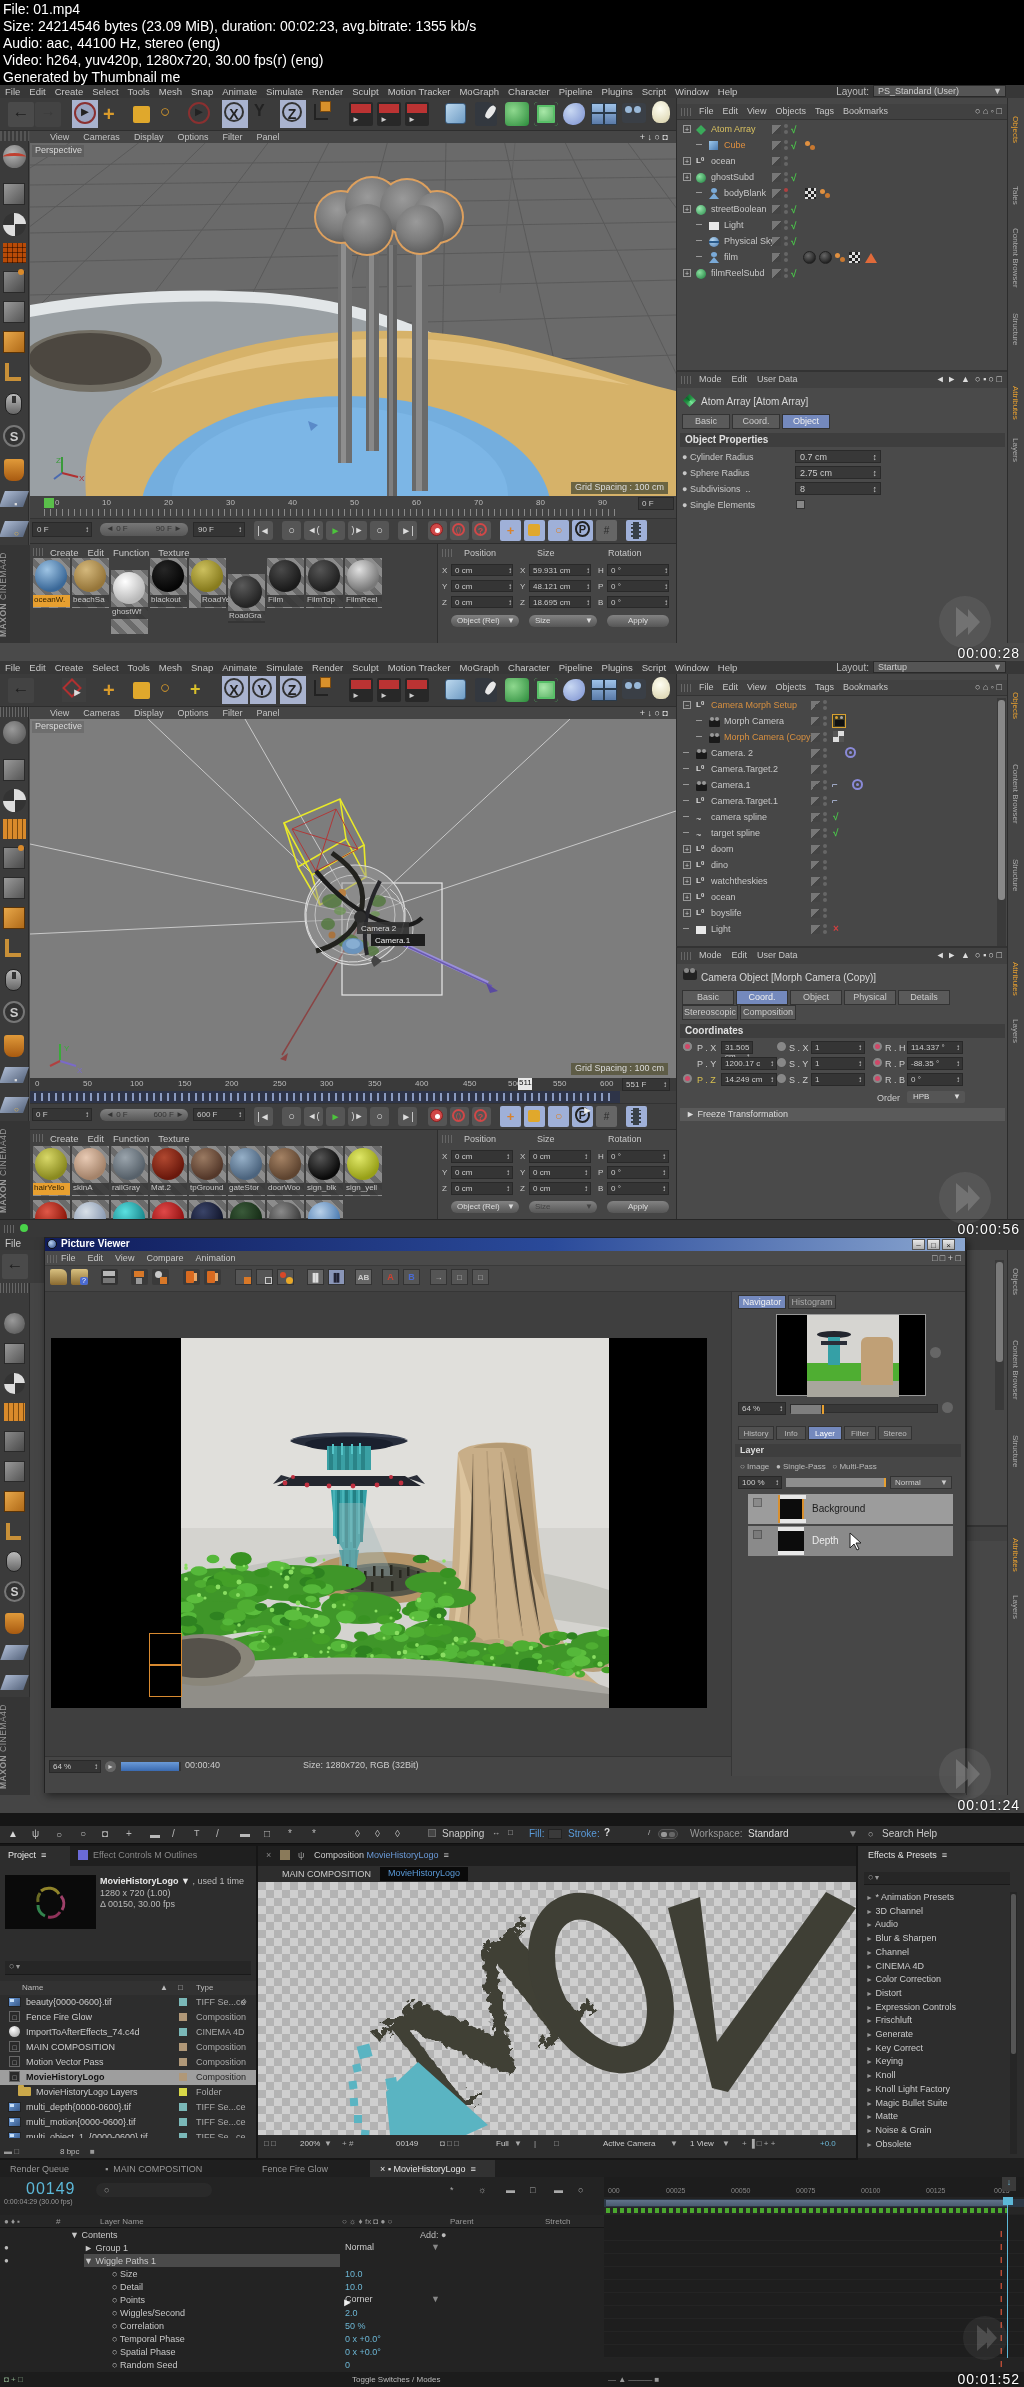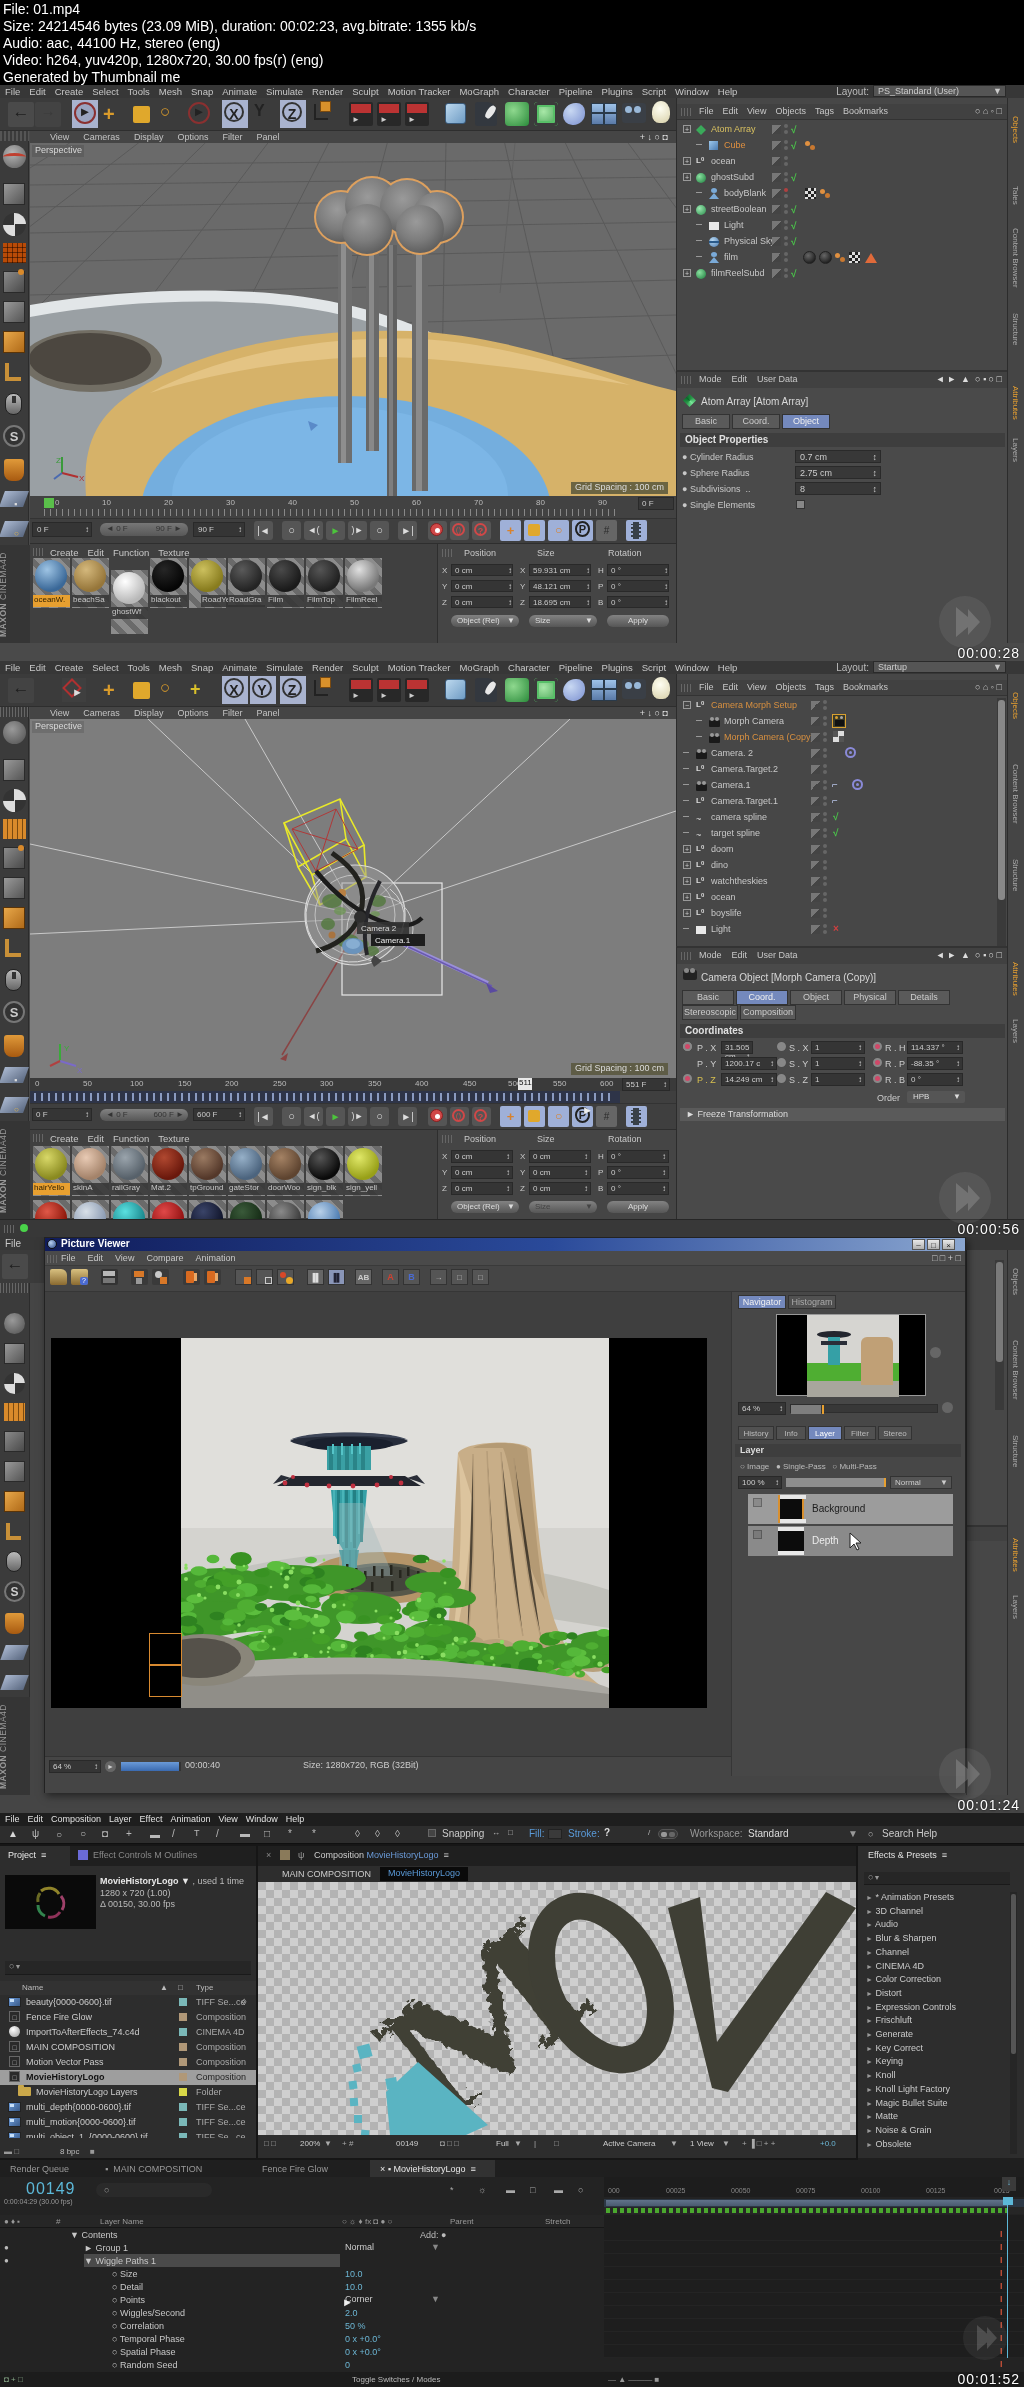--- a/index.html
+++ b/index.html
@@ -268,21 +268,21 @@
           <div class="abs" style="left:0;top:37px;width:37px;height:12px;background:rgba(52,52,52,.85);color:#c8c8c8;font-size:8px;padding-left:1px;white-space:nowrap;overflow:hidden">ghostWf</div>
         </div>
         <div class="abs" style="left:117px;top:0px;width:37px;height:50px;background:repeating-linear-gradient(45deg,#8c8c8c 0 6px,#6a6a6a 6px 12px)">
           <div class="abs" style="left:2px;top:2px;width:32px;height:32px;border-radius:50%;background:radial-gradient(circle at 38% 30%,#262626,#050505 70%)"></div>
           <div class="abs" style="left:0;top:37px;width:37px;height:12px;background:rgba(52,52,52,.85);color:#c8c8c8;font-size:8px;padding-left:1px;white-space:nowrap;overflow:hidden">blackout</div>
         </div>
         <div class="abs" style="left:156px;top:0px;width:37px;height:50px;background:repeating-linear-gradient(45deg,#8c8c8c 0 6px,#6a6a6a 6px 12px)">
           <div class="abs" style="left:2px;top:2px;width:32px;height:32px;border-radius:50%;background:radial-gradient(circle at 38% 30%,#ccc05e,#887c1e 70%)"></div>
           <div class="abs" style="left:12px;top:37px;width:37px;height:12px;background:rgba(52,52,52,.85);color:#c8c8c8;font-size:8px;padding-left:1px;white-space:nowrap;overflow:hidden">RoadYell</div>
         </div>
-        <div class="abs" style="left:195px;top:0px;width:37px;height:47px;background:repeating-linear-gradient(45deg,#8c8c8c 0 6px,#6a6a6a 6px 12px)">
+        <div class="abs" style="left:195px;top:16px;width:37px;height:47px;background:repeating-linear-gradient(45deg,#8c8c8c 0 6px,#6a6a6a 6px 12px)">
           <div class="abs" style="left:2px;top:2px;width:32px;height:32px;border-radius:50%;background:radial-gradient(circle at 38% 30%,#5a5a5a,#242424 70%)"></div>
           <div class="abs" style="left:0;top:37px;width:37px;height:12px;background:rgba(52,52,52,.85);color:#c8c8c8;font-size:8px;padding-left:1px;white-space:nowrap;overflow:hidden">RoadGra</div>
         </div>
         <div class="abs" style="left:234px;top:0px;width:37px;height:50px;background:repeating-linear-gradient(45deg,#8c8c8c 0 6px,#6a6a6a 6px 12px)">
           <div class="abs" style="left:2px;top:2px;width:32px;height:32px;border-radius:50%;background:radial-gradient(circle at 38% 30%,#4a4a4a,#1a1a1a 70%)"></div>
           <div class="abs" style="left:0;top:37px;width:37px;height:12px;background:rgba(52,52,52,.85);color:#c8c8c8;font-size:8px;padding-left:1px;white-space:nowrap;overflow:hidden">Film</div>
         </div>
         <div class="abs" style="left:273px;top:0px;width:37px;height:50px;background:repeating-linear-gradient(45deg,#8c8c8c 0 6px,#6a6a6a 6px 12px)">
           <div class="abs" style="left:2px;top:2px;width:32px;height:32px;border-radius:50%;background:radial-gradient(circle at 38% 30%,#555,#202020 70%)"></div>
           <div class="abs" style="left:0;top:37px;width:37px;height:12px;background:rgba(52,52,52,.85);color:#c8c8c8;font-size:8px;padding-left:1px;white-space:nowrap;overflow:hidden">FilmTop</div>
@@ -1641,23 +1641,20 @@
  </div>
  <svg class="abs" style="left:930px;top:502px" width="70" height="70">
       <circle cx="35" cy="35" r="26" fill="rgba(255,255,255,0.07)"></circle>
       <path d="M 26,20 L 44,35 L 26,50 Z M 38,22 L 50,35 L 38,48 Z" fill="rgba(200,200,200,0.25)"></path>
     </svg>
  <div class="ts">00:01:24</div>
 </div>
 
 <div class="frame" id="f4" style="top:1813px;height:574px;background:#161616">
 
- <div class="abs" style="left:0;top:0;width:1024px;height:13px;background:#1e1e1e;color:#e0e0e0;font-size:9px;padding:1px 0 0 5px;white-space:nowrap">
-  <span style="margin-right:8px">File</span><span style="margin-right:8px">Edit</span><span style="margin-right:8px">Composition</span><span style="margin-right:8px">Layer</span><span style="margin-right:8px">Effect</span><span style="margin-right:8px">Animation</span><span style="margin-right:8px">View</span><span style="margin-right:8px">Window</span><span style="margin-right:8px">Help</span>
- </div>
 
  <div class="abs" style="left:0;top:13px;width:1024px;height:18px;background:#2d2d2d;border-bottom:1px solid #101010;color:#b8b8b8;font-size:10px">
   <div class="abs" style="left:8px;top:2px;color:#d8d8d8">▲</div>
       <div class="abs" style="left:32px;top:2px">ψ</div>
       <div class="abs" style="left:56px;top:3px">○</div>
   <div class="abs" style="left:80px;top:2px">○</div>
       <div class="abs" style="left:102px;top:2px">◘</div>
       <div class="abs" style="left:126px;top:2px">+</div>
   <div class="abs" style="left:150px;top:3px">▬</div>
       <div class="abs" style="left:172px;top:2px">/</div>

